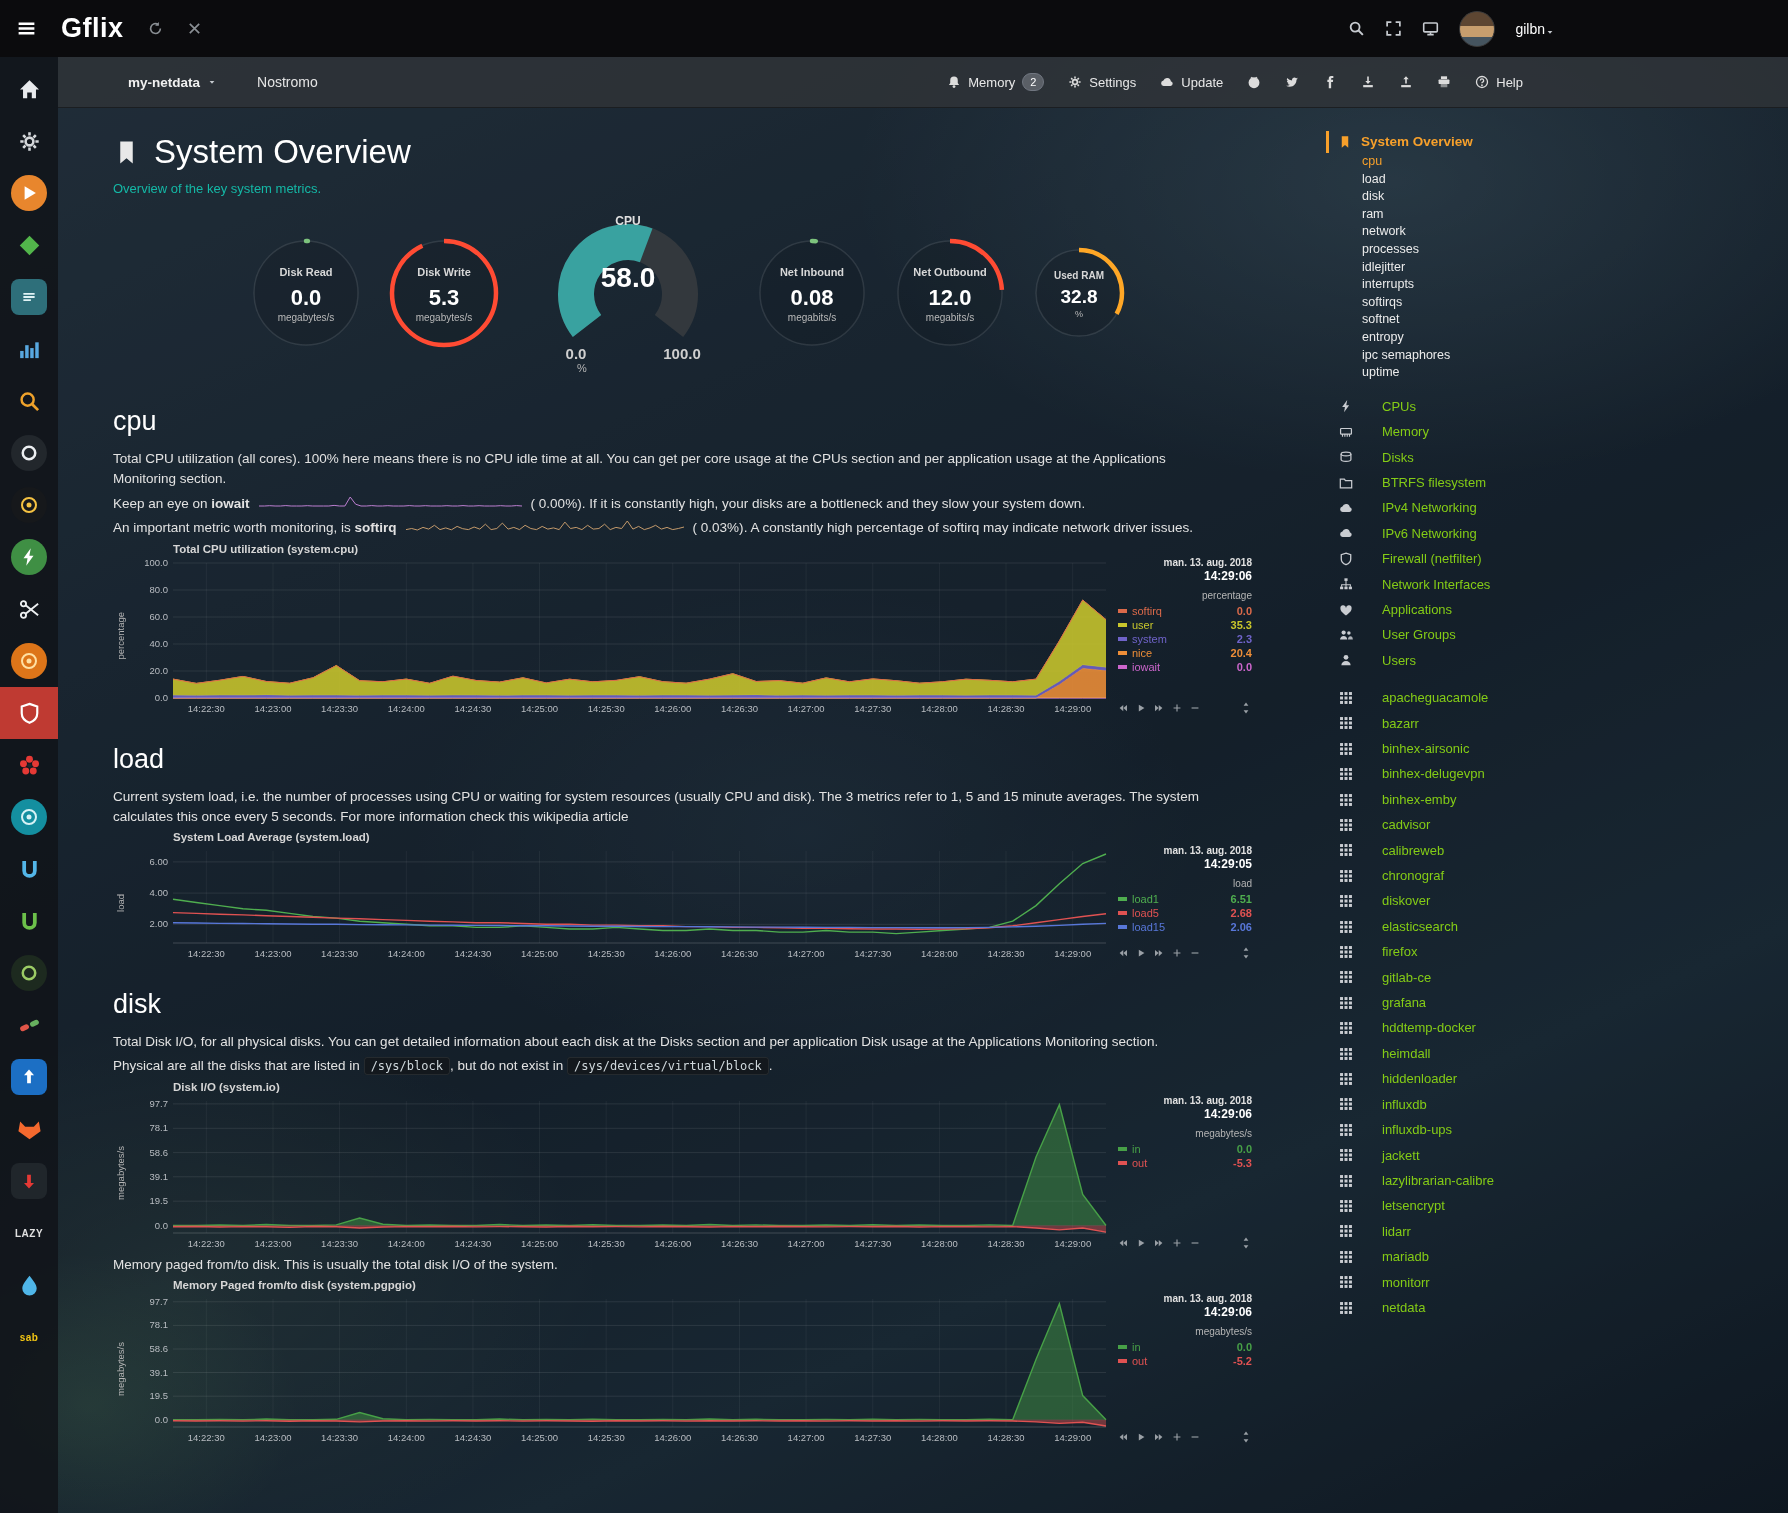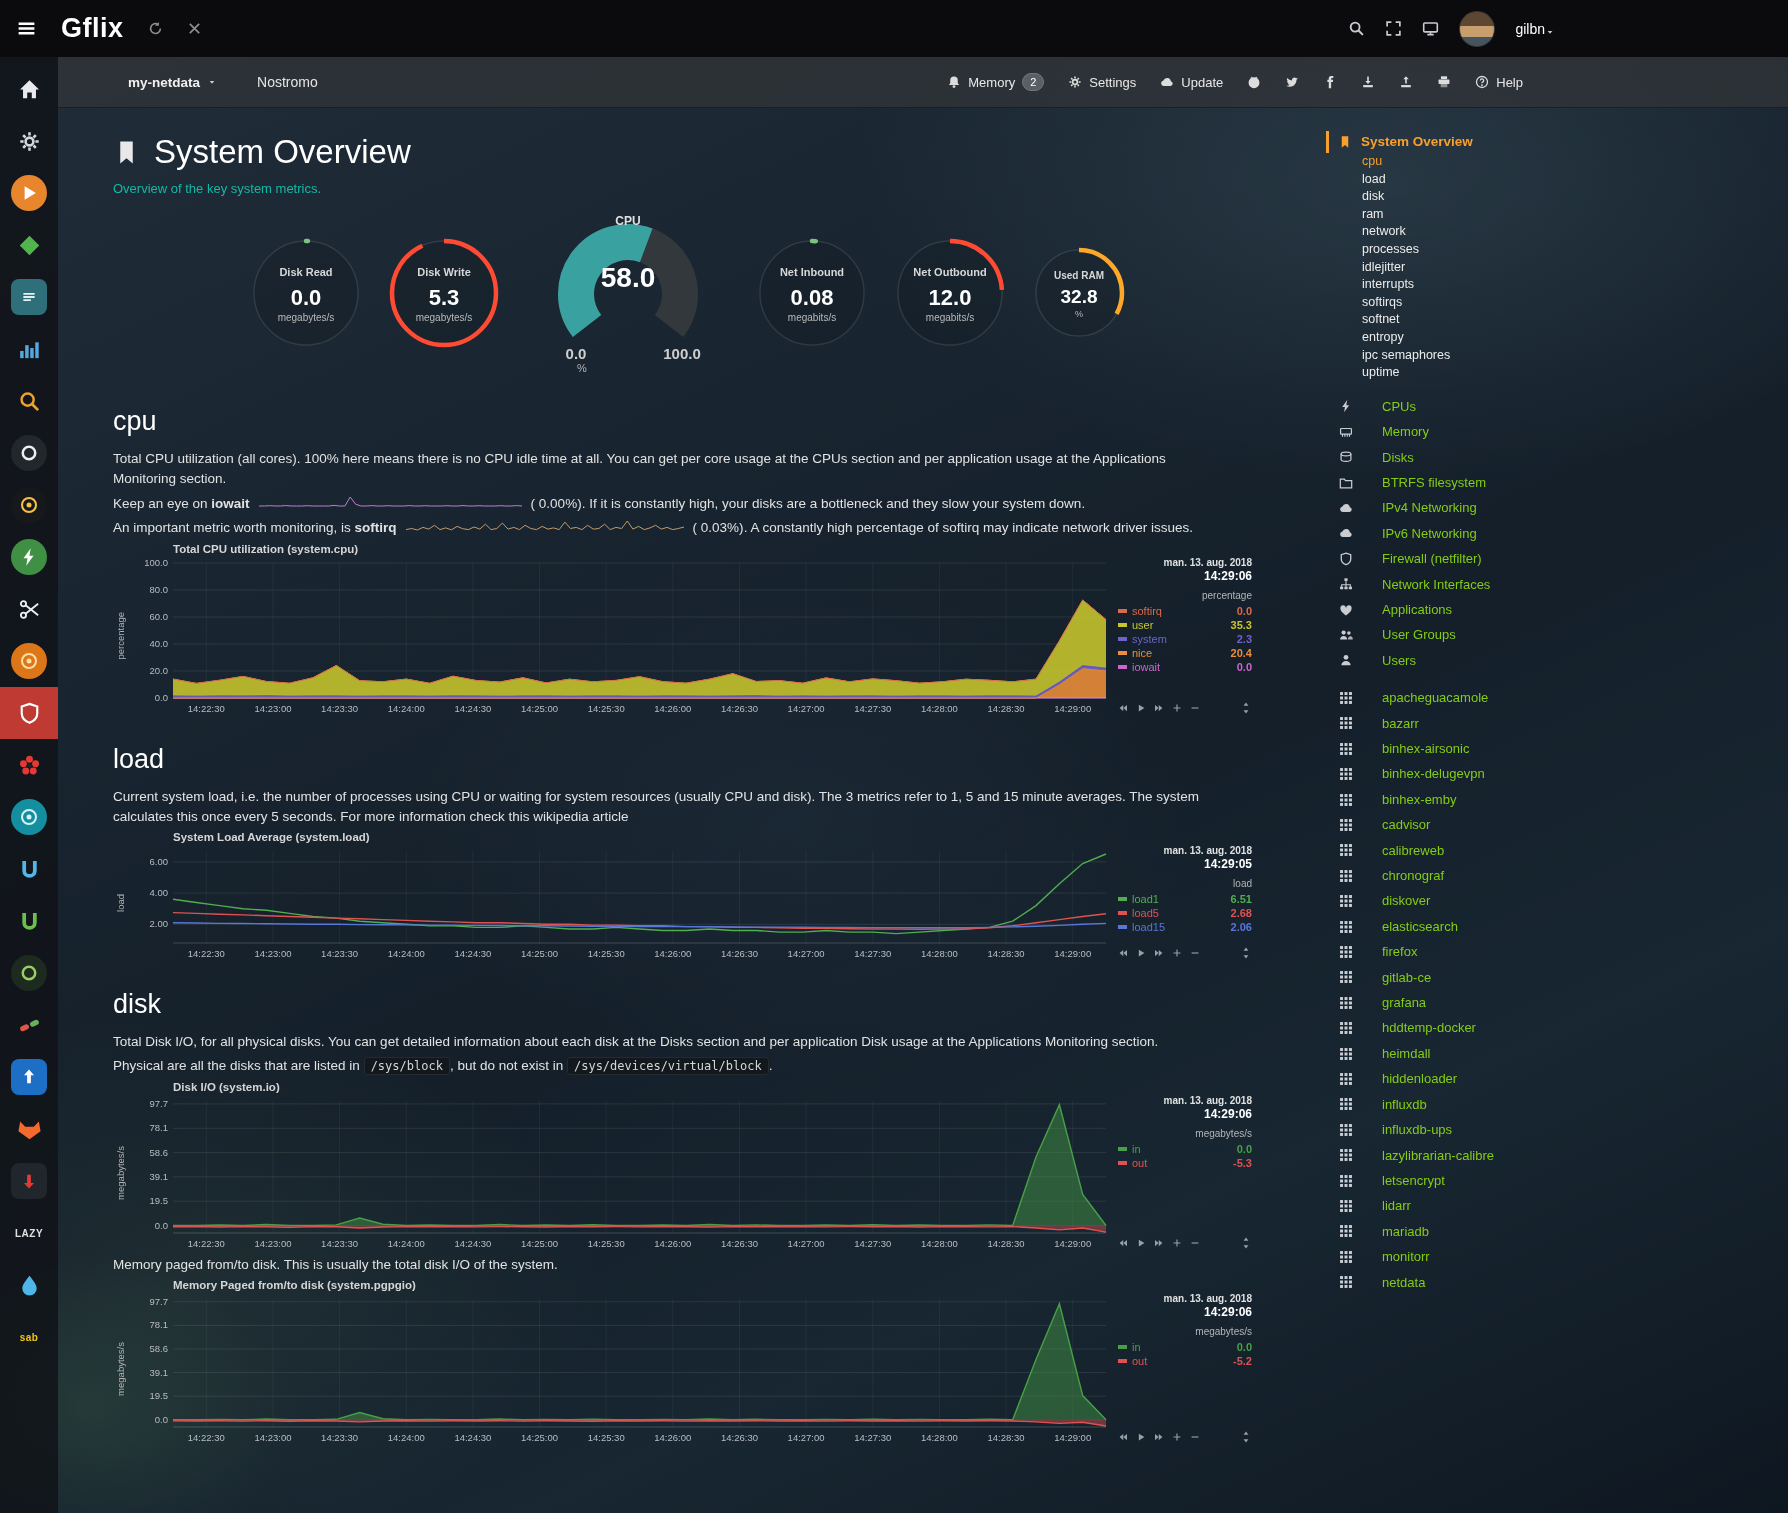--- a/index.html
+++ b/index.html
@@ -1400,20 +1400,36 @@
               <rect x="6.3" y="1.2" width="3.4" height="3.4"></rect>
               <rect x="11.4" y="1.2" width="3.4" height="3.4"></rect>
               <rect x="1.2" y="6.3" width="3.4" height="3.4"></rect>
               <rect x="6.3" y="6.3" width="3.4" height="3.4"></rect>
               <rect x="11.4" y="6.3" width="3.4" height="3.4"></rect>
               <rect x="1.2" y="11.4" width="3.4" height="3.4"></rect>
               <rect x="6.3" y="11.4" width="3.4" height="3.4"></rect>
               <rect x="11.4" y="11.4" width="3.4" height="3.4"></rect>
             </svg>
           </span>
+          <span>jackett</span>
+        </div>
+        <div class="rm-sec">
+          <span class="rm-ic2">
+            <svg viewBox="0 0 16 16" aria-hidden="true">
+              <rect x="1.2" y="1.2" width="3.4" height="3.4"></rect>
+              <rect x="6.3" y="1.2" width="3.4" height="3.4"></rect>
+              <rect x="11.4" y="1.2" width="3.4" height="3.4"></rect>
+              <rect x="1.2" y="6.3" width="3.4" height="3.4"></rect>
+              <rect x="6.3" y="6.3" width="3.4" height="3.4"></rect>
+              <rect x="11.4" y="6.3" width="3.4" height="3.4"></rect>
+              <rect x="1.2" y="11.4" width="3.4" height="3.4"></rect>
+              <rect x="6.3" y="11.4" width="3.4" height="3.4"></rect>
+              <rect x="11.4" y="11.4" width="3.4" height="3.4"></rect>
+            </svg>
+          </span>
           <span>lazylibrarian-calibre</span>
         </div>
         <div class="rm-sec">
           <span class="rm-ic2">
             <svg viewBox="0 0 16 16" aria-hidden="true">
               <rect x="1.2" y="1.2" width="3.4" height="3.4"></rect>
               <rect x="6.3" y="1.2" width="3.4" height="3.4"></rect>
               <rect x="11.4" y="1.2" width="3.4" height="3.4"></rect>
               <rect x="1.2" y="6.3" width="3.4" height="3.4"></rect>
               <rect x="6.3" y="6.3" width="3.4" height="3.4"></rect>

